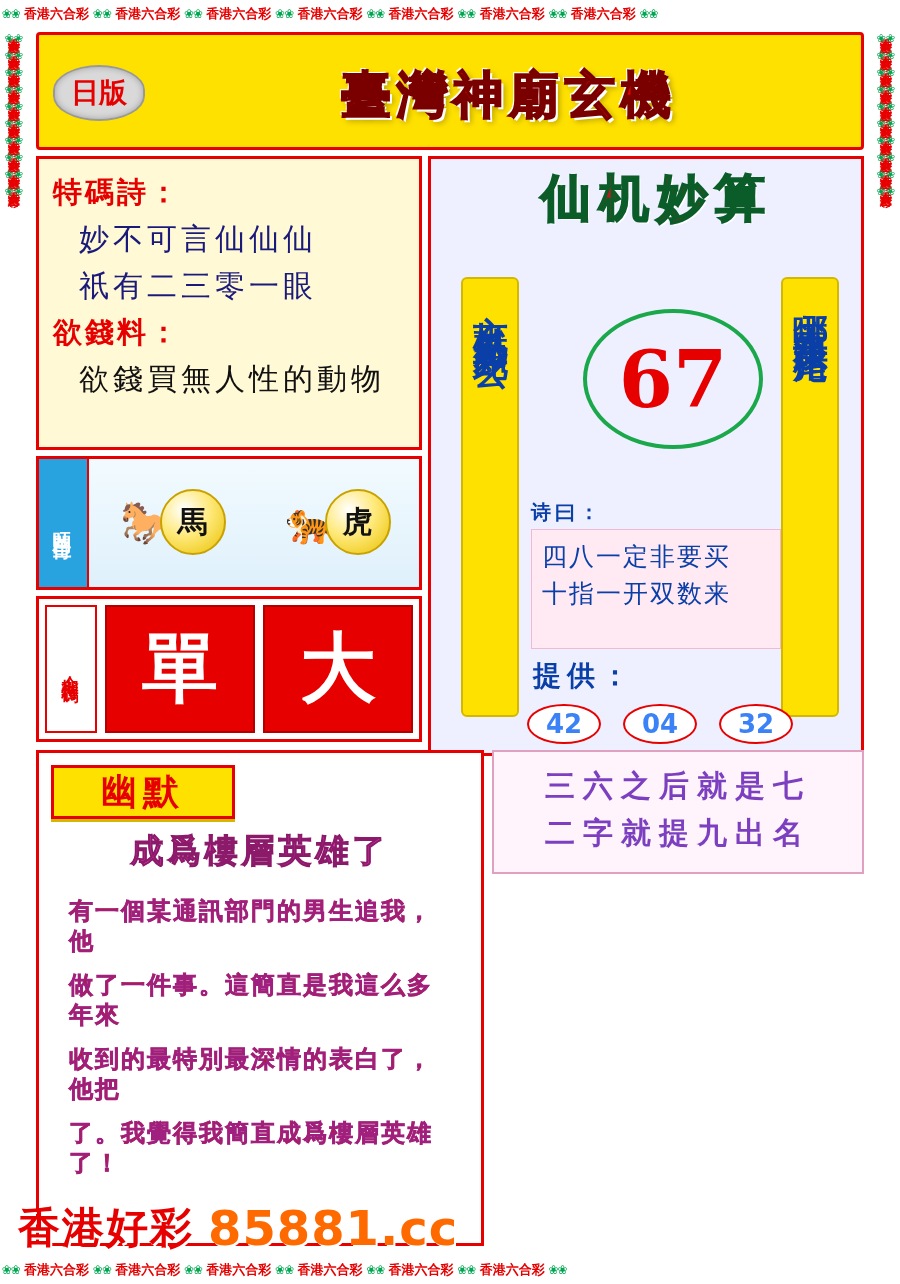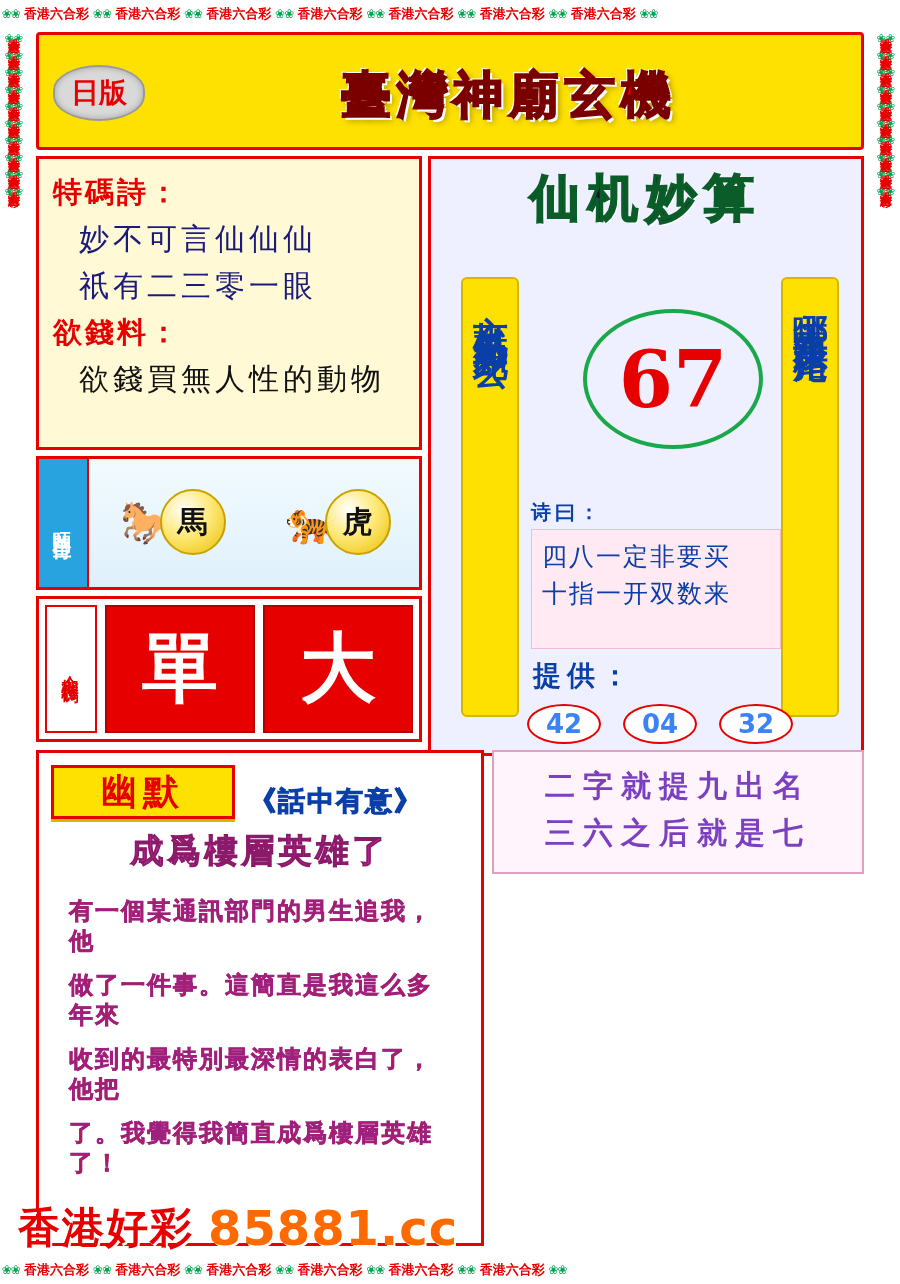--- a/index.html
+++ b/index.html
@@ -154,23 +154,23 @@
     border:2px solid #b30000;
   }
 
   
   .right-box {
     position:absolute; left:400px; top:128px; width:436px; height:600px;
     background:#eef0ff;
     border:3px solid #e60000;
   }
   .xianji-title {
-    position:absolute; left:0; top:6px; width:100%;
+    position:absolute; left:11px; top:6px; width:100%;
     text-align:center;
-    font-size:50px; font-weight:bold; color:#0f172a;
+    font-size:50px; font-weight:bold; color:#b91c1c;
     letter-spacing:8px;
     -webkit-text-stroke:2px #0a5c28;
     text-shadow:2px 2px 0 #ffffff;
   }
   .yellow-strip {
     position:absolute; top:118px; width:58px; height:440px;
     background:#ffe100;
     border:2px solid #d4b800;
     border-radius:6px;
     display:flex; align-items:flex-start; justify-content:center;
@@ -227,21 +227,21 @@
   }
 
   
   .humor-box {
     position:absolute; left:8px; top:722px; width:448px; height:496px;
     border:3px solid #e60000;
     background:#ffffff;
     padding:8px;
   }
   .humor-head {
-    display:flex; align-items:flex-end; gap:14px; margin:4px 0 2px 4px;
+    display:flex; align-items:flex-start; gap:6px; margin:4px 0 2px 4px;
   }
   .humor-badge {
     width:184px; height:54px;
     background:#ffe100;
     border:3px solid #e60000;
     display:flex; align-items:center; justify-content:center;
     color:#e60000; font-size:36px; font-weight:bold; letter-spacing:6px;
     box-shadow:0 3px 0 #d4b800;
   }
   .humor-sub {
@@ -401,34 +401,33 @@
     <div class="num-row">
       <div class="num-oval">42</div>
       <div class="num-oval">04</div>
       <div class="num-oval">32</div>
     </div>
   </div>
 
   <div class="humor-box">
     <div class="humor-head">
       <div class="humor-badge">幽默</div>
-      <div class="humor-sub">《話中有意》</div>
     </div>
     <div class="humor-title">成爲樓層英雄了</div>
     <div class="humor-body">
       <div class="humor-line">有一個某通訊部門的男生追我，他</div>
       <div class="humor-line">做了一件事。這簡直是我這么多年來</div>
       <div class="humor-line">收到的最特別最深情的表白了，他把</div>
       <div class="humor-line">了。我覺得我簡直成爲樓層英雄了！</div>
     </div>
   </div>
 
   <div class="couplet-box">
+    <div class="couplet-line c1">三六之后就是七</div>
     <div class="couplet-line c2">二字就提九出名</div>
-    <div class="couplet-line c1">三六之后就是七</div>
   </div>
 
 </div>
 
 <div class="watermark">
   <div class="wm-cn">香港好彩</div>
   <div class="wm-num">85881.cc</div>
 </div>
 
 </body></html>

